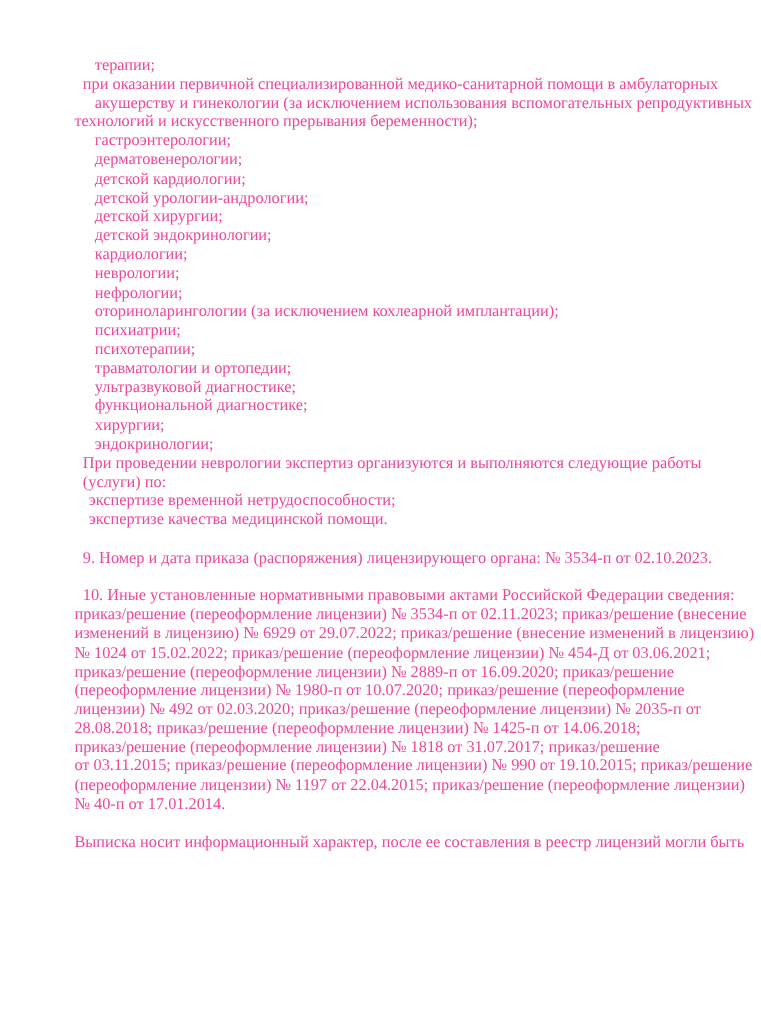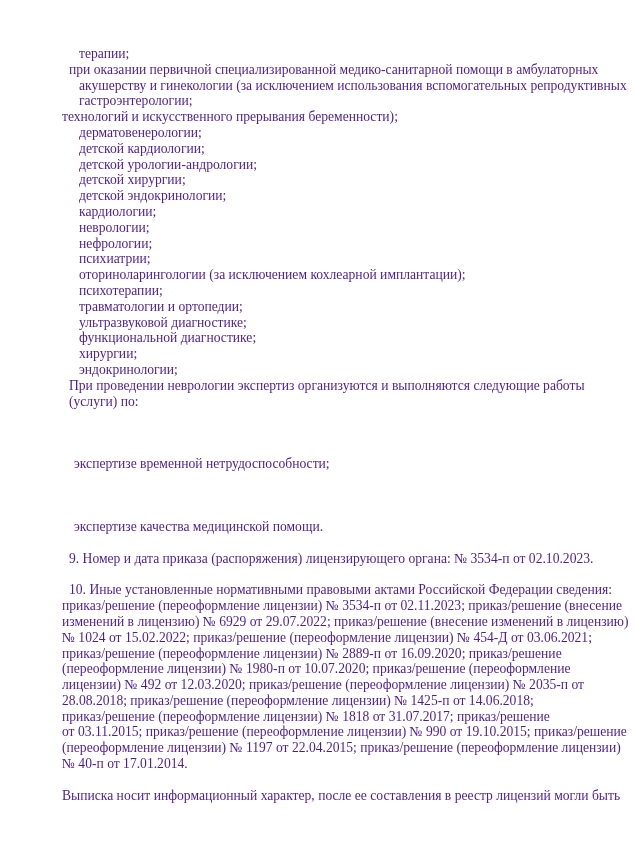--- a/index.html
+++ b/index.html
@@ -21,72 +21,72 @@
     background: #ffffff;
   }
   .doc {
     position: absolute;
     left: 62px;
     top: 46px;
     right: 10px;
     font-family: "Liberation Serif", "DejaVu Serif", serif;
     font-size: 13.6px;
     line-height: 15.8px;
-    color: #4c1d95;
+    color: #ec4899;
     -webkit-font-smoothing: antialiased;
   }
   .line {
     height: 15.8px;
     white-space: pre;
   }
   .ind-0 { padding-left: 0; }
   .ind-1 { padding-left: 7px; }
-  .ind-2 { padding-left: 12px; margin-top: 47px; }
+  .ind-2 { padding-left: 12px; }
   .ind-3 { padding-left: 17px; }
 </style>
 </head>
 <body>
 
 <div class="page">
   <div class="doc" id="doc-text">
       <div class="line ind-3">терапии;</div>
       <div class="line ind-1">при оказании первичной специализированной медико-санитарной помощи в амбулаторных</div>
       <div class="line ind-3">акушерству и гинекологии (за исключением использования вспомогательных репродуктивных</div>
+      <div class="line ind-0">технологий и искусственного прерывания беременности);</div>
       <div class="line ind-3">гастроэнтерологии;</div>
-      <div class="line ind-0">технологий и искусственного прерывания беременности);</div>
       <div class="line ind-3">дерматовенерологии;</div>
       <div class="line ind-3">детской кардиологии;</div>
       <div class="line ind-3">детской урологии-андрологии;</div>
       <div class="line ind-3">детской хирургии;</div>
       <div class="line ind-3">детской эндокринологии;</div>
       <div class="line ind-3">кардиологии;</div>
       <div class="line ind-3">неврологии;</div>
       <div class="line ind-3">нефрологии;</div>
+      <div class="line ind-3">оториноларингологии (за исключением кохлеарной имплантации);</div>
       <div class="line ind-3">психиатрии;</div>
-      <div class="line ind-3">оториноларингологии (за исключением кохлеарной имплантации);</div>
       <div class="line ind-3">психотерапии;</div>
       <div class="line ind-3">травматологии и ортопедии;</div>
       <div class="line ind-3">ультразвуковой диагностике;</div>
       <div class="line ind-3">функциональной диагностике;</div>
       <div class="line ind-3">хирургии;</div>
       <div class="line ind-3">эндокринологии;</div>
       <div class="line ind-1">При проведении неврологии экспертиз организуются и выполняются следующие работы</div>
       <div class="line ind-1">(услуги) по:</div>
       <div class="line ind-2">экспертизе временной нетрудоспособности;</div>
       <div class="line ind-2">экспертизе качества медицинской помощи.</div>
       <div class="line ind-0"></div>
       <div class="line ind-1">9. Номер и дата приказа (распоряжения) лицензирующего органа: № 3534-п от 02.10.2023.</div>
       <div class="line ind-0"></div>
       <div class="line ind-1">10. Иные установленные нормативными правовыми актами Российской Федерации сведения:</div>
       <div class="line ind-0">приказ/решение (переоформление лицензии) № 3534-п от 02.11.2023; приказ/решение (внесение</div>
       <div class="line ind-0">изменений в лицензию) № 6929 от 29.07.2022; приказ/решение (внесение изменений в лицензию)</div>
       <div class="line ind-0">№ 1024 от 15.02.2022; приказ/решение (переоформление лицензии) № 454-Д от 03.06.2021;</div>
       <div class="line ind-0">приказ/решение (переоформление лицензии) № 2889-п от 16.09.2020; приказ/решение</div>
       <div class="line ind-0">(переоформление лицензии) № 1980-п от 10.07.2020; приказ/решение (переоформление</div>
-      <div class="line ind-0">лицензии) № 492 от 12.03.2020; приказ/решение (переоформление лицензии) № 2035-п от</div>
+      <div class="line ind-0">лицензии) № 492 от 02.03.2020; приказ/решение (переоформление лицензии) № 2035-п от</div>
       <div class="line ind-0">28.08.2018; приказ/решение (переоформление лицензии) № 1425-п от 14.06.2018;</div>
       <div class="line ind-0">приказ/решение (переоформление лицензии) № 1818 от 31.07.2017; приказ/решение</div>
       <div class="line ind-0">от 03.11.2015; приказ/решение (переоформление лицензии) № 990 от 19.10.2015; приказ/решение</div>
       <div class="line ind-0">(переоформление лицензии) № 1197 от 22.04.2015; приказ/решение (переоформление лицензии)</div>
       <div class="line ind-0">№ 40-п от 17.01.2014.</div>
       <div class="line ind-0"></div>
       <div class="line ind-0">Выписка носит информационный характер, после ее составления в реестр лицензий могли быть</div>
     </div>
 </div>
 

